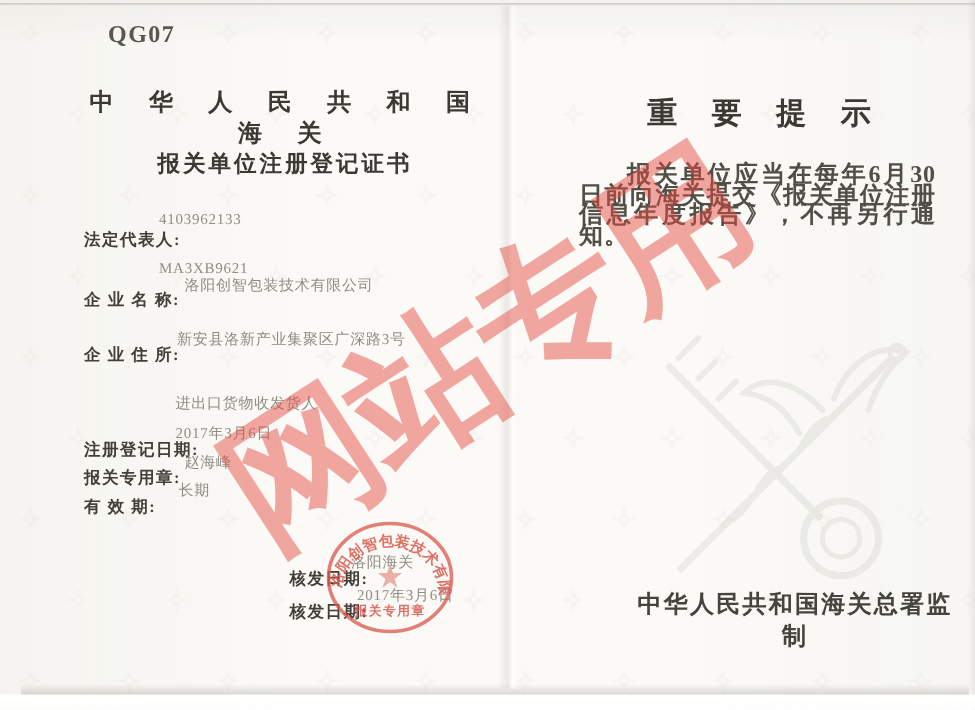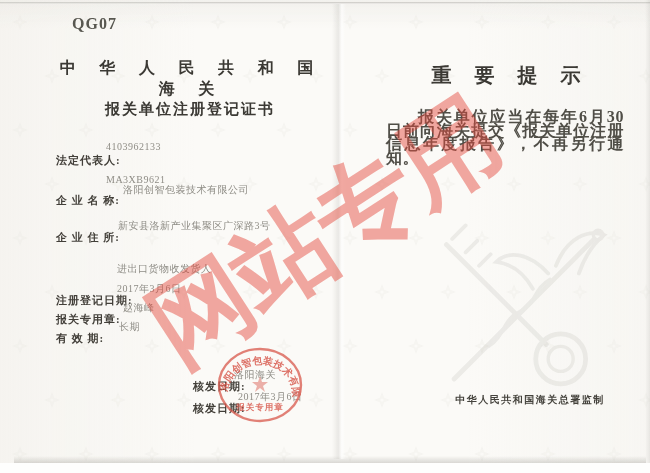--- a/index.html
+++ b/index.html
@@ -45,21 +45,21 @@
     position:absolute;left:388px;top:62px;width:236px;text-align:center;
     font-size:20px;font-weight:bold;letter-spacing:9px;color:#3b3934;text-indent:9px;
   }
   .notice-body{
     position:absolute;left:386px;top:94px;width:238px;
     font-size:16px;line-height:13.5px;font-weight:600;color:#504e47;
     letter-spacing:.6px;text-align:justify;text-indent:2em;margin-top:16px;
   }
   .publisher{
     position:absolute;left:420px;top:393px;width:220px;text-align:center;
-    font-size:10px;font-weight:600;color:#45433d;letter-spacing:1.5px;
+    font-size:16px;font-weight:600;color:#45433d;letter-spacing:1.5px;
   }
 
   .watermark{
     position:absolute;left:105px;top:178px;width:440px;height:110px;
     transform:rotate(-33deg);transform-origin:center;
     text-align:center;font-size:100px;line-height:110px;font-weight:bold;
     color:rgba(228,76,62,.48);letter-spacing:-2px;white-space:nowrap;
     pointer-events:none;z-index:7;
   }
   .stamp{position:absolute;left:216px;top:346px;width:88px;height:78px;z-index:6;opacity:.85;}

